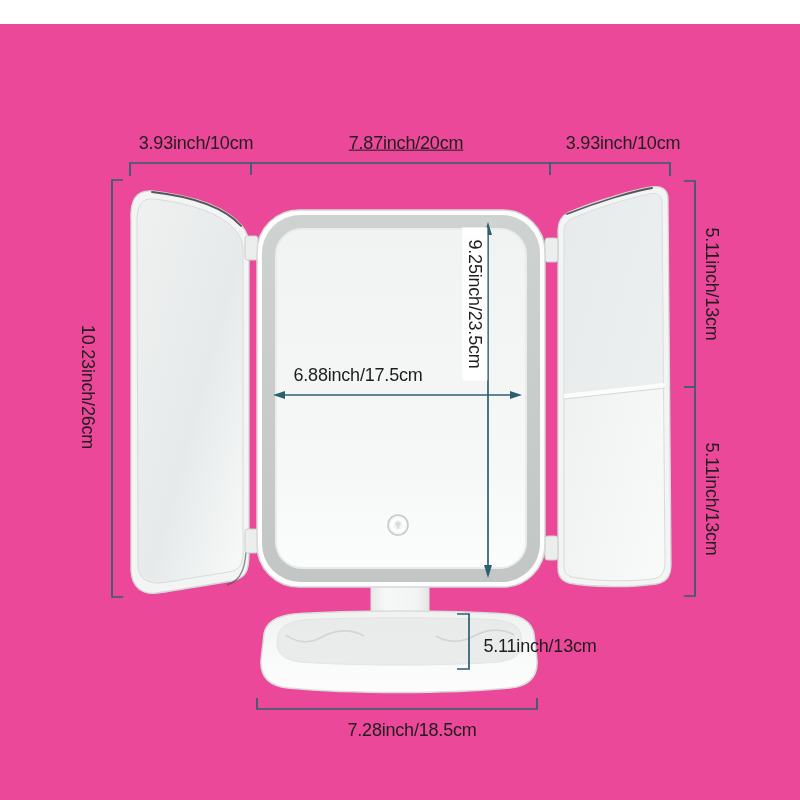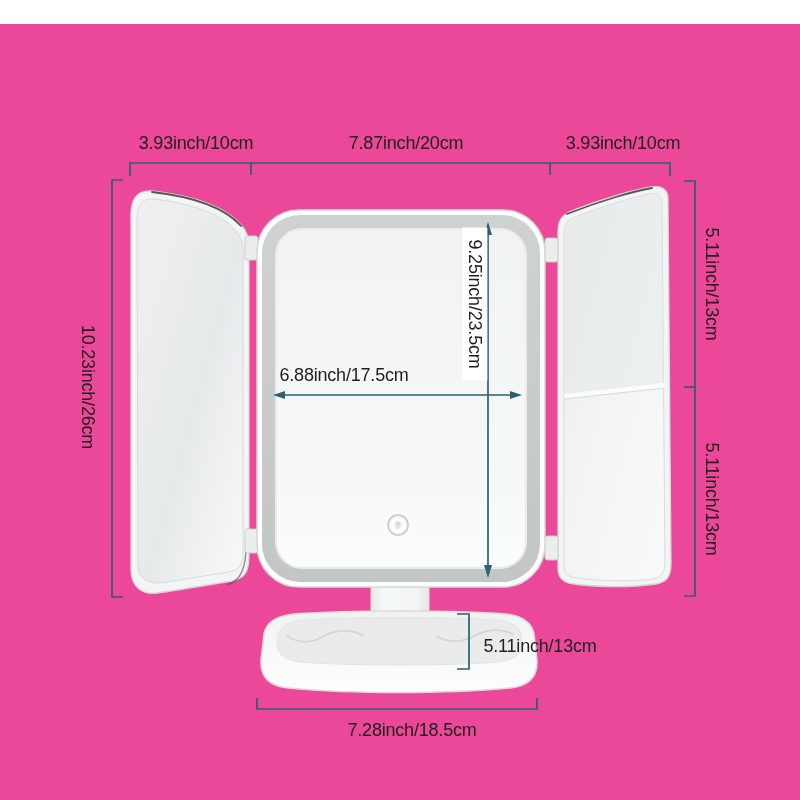--- a/index.html
+++ b/index.html
@@ -138,30 +138,30 @@
       <polygon points="522,371 510,367 510,375" fill="#2c5f70" stroke="none"></polygon>
 
       <path d="M457,590 L469,590 L469,645 L457,645"></path>
 
       <path d="M257,674 L257,685 L537,685 L537,674"></path>
     </g>
   </svg>
 
   <div class="dim-label" style="left:196px;top:119px;">3.93inch/10cm</div>
 
-  <div class="dim-label" style="left:406px;top:119px;">7.87inch/20cm</div>
+  <div class="dim-label" style="left:406px;top:119px;text-decoration:underline;">7.87inch/20cm</div>
 
   <div class="dim-label" style="left:623px;top:119px;">3.93inch/10cm</div>
 
   <div class="dim-label rot" style="left:88px;top:363px;">10.23inch/26cm</div>
 
   <div class="dim-label rot" style="left:712px;top:260px;">5.11inch/13cm</div>
 
   <div class="dim-label rot" style="left:712px;top:475px;">5.11inch/13cm</div>
 
   <div class="dim-label rot bg" style="left:475px;top:280px;">9.25inch/23.5cm</div>
 
-  <div class="dim-label" style="left:344px;top:351px;">6.88inch/17.5cm</div>
+  <div class="dim-label" style="left:358px;top:351px;">6.88inch/17.5cm</div>
 
   <div class="dim-label" style="left:540px;top:622px;">5.11inch/13cm</div>
 
   <div class="dim-label" style="left:412px;top:706px;">7.28inch/18.5cm</div>
 </div>
 
 </body></html>

